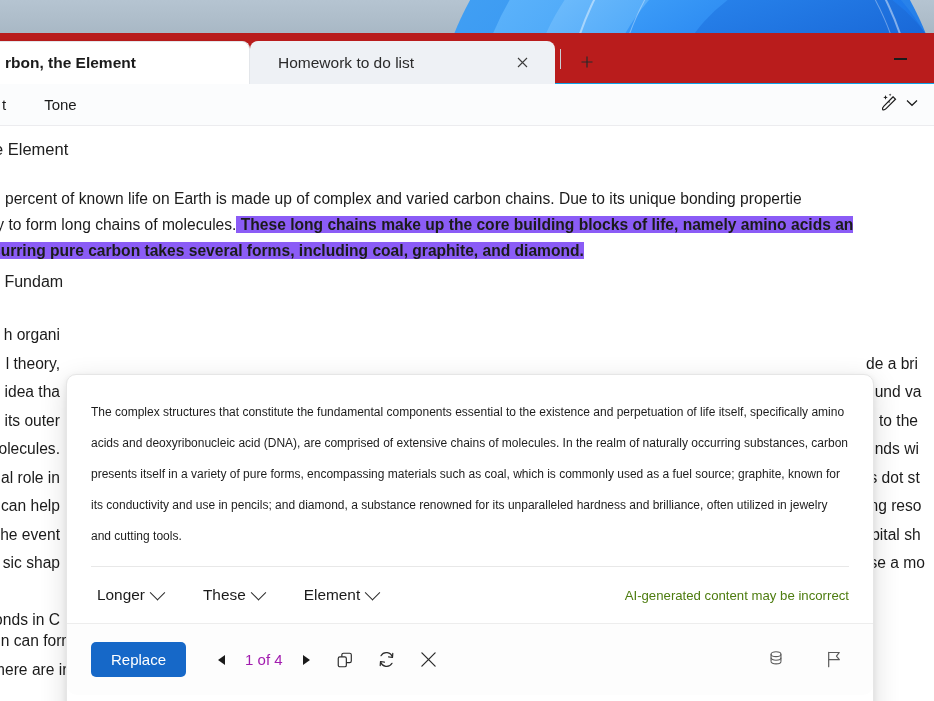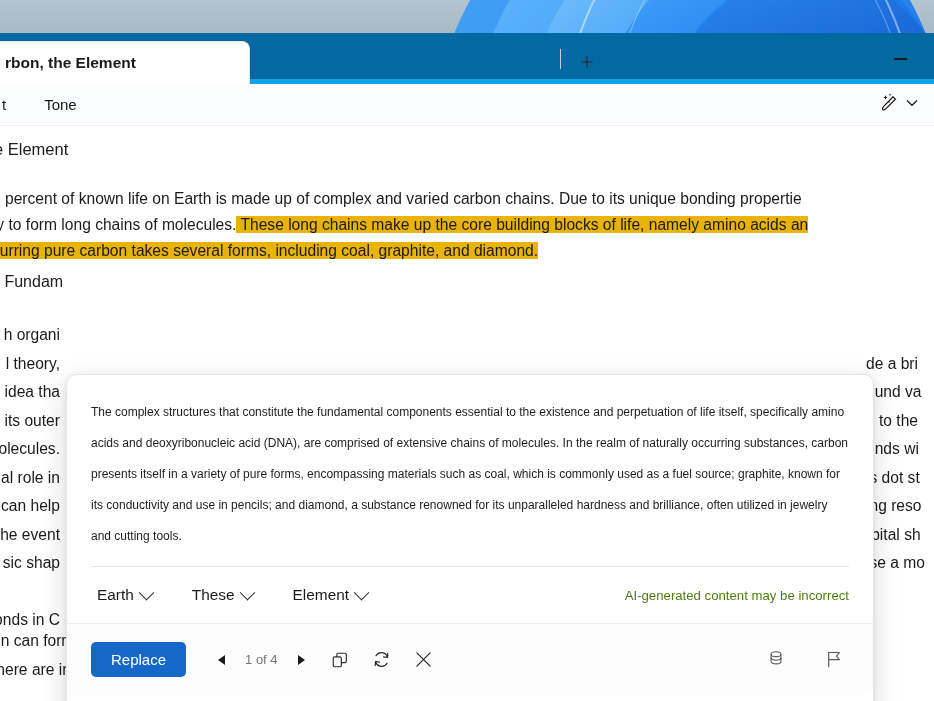--- a/index.html
+++ b/index.html
@@ -51,22 +51,22 @@
 
   
   .window {
     position: absolute; left: 0; top: 33px; width: 934px; height: 668px;
     background: #ffffff;
   }
 
   
   .tabbar {
     position: relative; height: 51px; width: 100%;
-    background: #0369a1;
-    border-bottom: 5px solid #0ea5e9;
+    background: #b91c1c;
+    border-bottom: 1px solid #0ea5e9;
   }
   .tab {
     position: absolute; top: 8px; height: 43px;
     display: flex; align-items: center;
     padding: 0 18px;
     font-size: 15.5px;
   }
   .tab-active {
     left: -14px; width: 264px;
     background: #ffffff;
@@ -139,21 +139,21 @@
     position: absolute; left: -6px; top: 14px;
     font-size: 16.5px; color: #202020;
     white-space: nowrap;
   }
   .doc-body {
     position: absolute; left: -8px; top: 60px; width: 960px;
     font-size: 15.6px; line-height: 26px; color: #1b1b1b;
     white-space: nowrap;
   }
   .doc-line { height: 26px; white-space: nowrap; }
-  .hl { background: #eab308; }
+  .hl { background: #8b5cf6; font-weight: bold; }
 
   .doc-h2 {
     position: absolute; left: -8px; top: 147px;
     font-size: 16px; color: #202020; white-space: nowrap;
   }
   .doc-col {
     position: absolute; top: 195px;
     font-size: 15.6px; line-height: 28.5px; color: #1b1b1b;
     white-space: nowrap;
   }
@@ -227,21 +227,21 @@
     display: flex; align-items: center; margin-left: 22px; gap: 2px;
   }
   .nav-arrow {
     width: 26px; height: 26px;
     display: flex; align-items: center; justify-content: center;
     color: #1b1b1b; border-radius: 4px;
   }
   .tri-l { width:0;height:0;border-top:5.5px solid transparent;border-bottom:5.5px solid transparent;border-right:7px solid #1b1b1b; }
   .tri-r { width:0;height:0;border-top:5.5px solid transparent;border-bottom:5.5px solid transparent;border-left:7px solid #1b1b1b; }
   .page-count {
-    font-size: 13px; color: #737373; padding: 0 9px; white-space: nowrap;
+    font-size: 15px; color: #a21caf; padding: 0 9px; white-space: nowrap;
   }
   .icon-btn {
     width: 34px; height: 34px;
     display: flex; align-items: center; justify-content: center;
     border-radius: 5px; margin-left: 8px;
     color: #2b2b2b;
   }
   .icon-btn.right-side { margin-left: 24px; }
   .spacer { margin-left: auto; }
 
@@ -260,20 +260,28 @@
     <div class="wp-swirl wp5"></div>
     <div class="wp-hair"></div>
     <div class="wp-hair2"></div>
   </div>
 
   <div class="window">
 
     <div class="tabbar">
       <div class="tab tab-active">
         <span>rbon, the Element</span>
+      </div>
+      <div class="tab tab-inactive">
+        <span class="tab-label">Homework to do list</span>
+        <span class="tab-close">
+          <svg width="11" height="11" viewBox="0 0 11 11">
+              <path d="M1 1 L10 10 M10 1 L1 10" stroke="#3c3c3c" stroke-width="1.1" fill="none"></path>
+            </svg>
+        </span>
       </div>
       <div class="tab-divider"></div>
       <div class="newtab">
         <svg width="14" height="14" viewBox="0 0 14 14">
             <path d="M7 1.5 V12.5 M1.5 7 H12.5" stroke="#2a2a2a" stroke-width="1.2" fill="none"></path>
           </svg>
       </div>
       <div class="minimize">
         <span class="bar"></span>
       </div>
@@ -345,21 +353,21 @@
       <div class="ai-dialog">
 
         <div class="ai-textwrap">
           <div class="ai-text">The complex structures that constitute the fundamental components essential to the existence and perpetuation of life itself, specifically amino acids and deoxyribonucleic acid (DNA), are comprised of extensive chains of molecules. In the realm of naturally occurring substances, carbon presents itself in a variety of pure forms, encompassing materials such as coal, which is commonly used as a fuel source; graphite, known for its conductivity and use in pencils; and diamond, a substance renowned for its unparalleled hardness and brilliance, often utilized in jewelry and cutting tools.</div>
         </div>
 
         <div class="ai-divider"></div>
 
         <div class="ai-options">
           <div class="opt">
-            <span>Earth</span>
+            <span>Longer</span>
             <span class="chev"></span>
           </div>
           <div class="opt">
             <span>These</span>
             <span class="chev"></span>
           </div>
           <div class="opt">
             <span>Element</span>
             <span class="chev"></span>
           </div>

